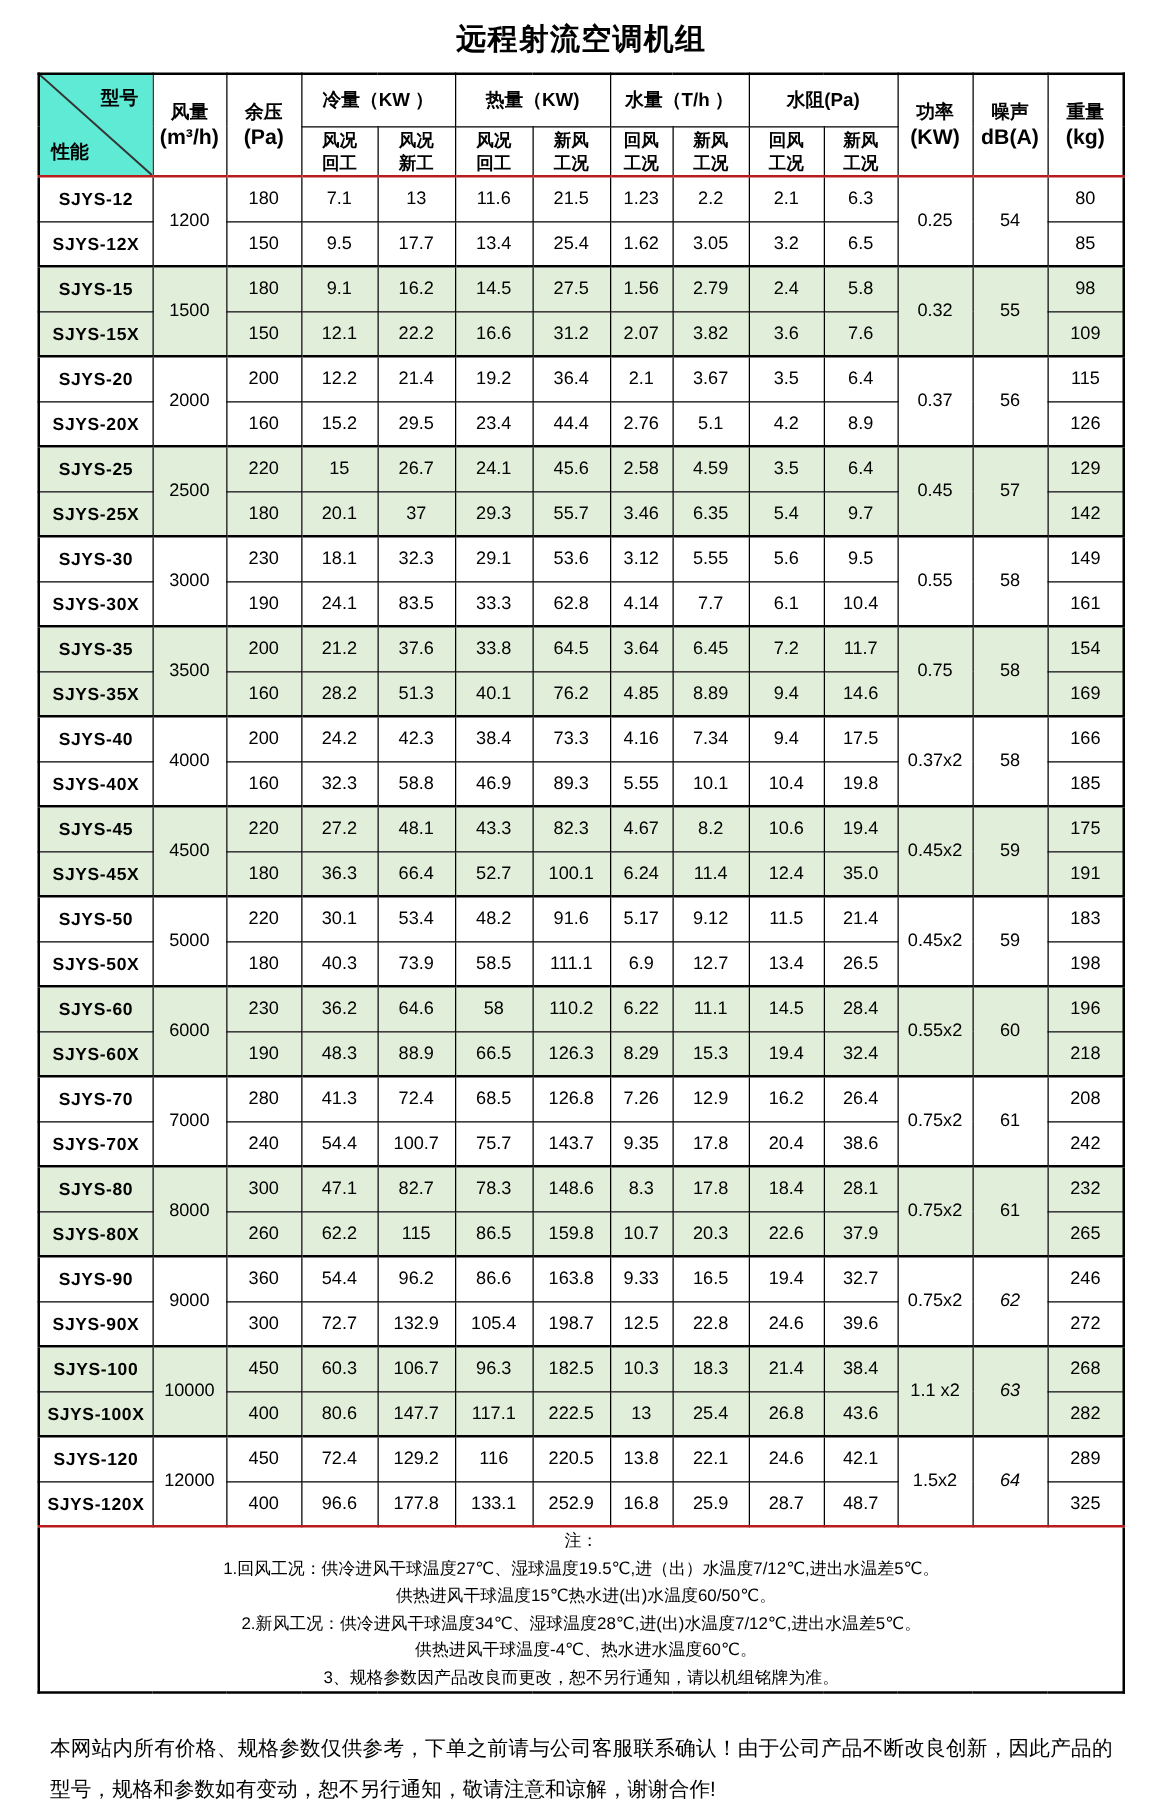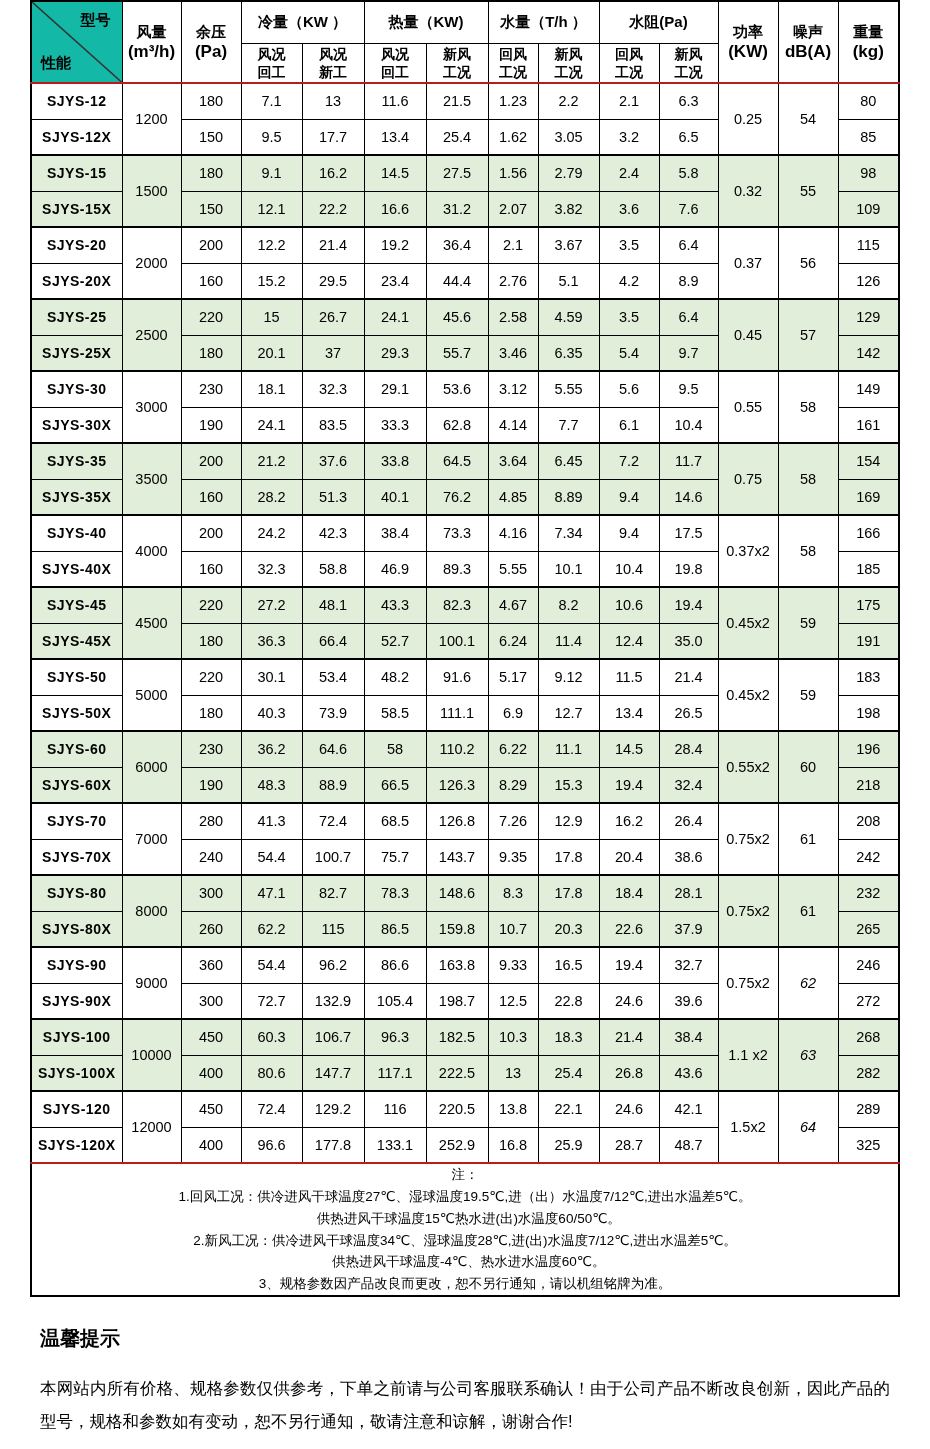--- a/index.html
+++ b/index.html
@@ -43,21 +43,21 @@
   .h-two  { font-size: 14px; line-height: 1.3; white-space: pre-line; }
 
   tbody tr { height: 36px; }
   tbody td { font-size: 14.5px; }
   td.model { font-weight: bold; font-size: 14px; letter-spacing: 0.5px; }
   tr.shaded td { background: #e1eed9; }
   tr.grp-start td { border-top: 2px solid #000; }
   tbody tr:first-child td { border-top: 2px solid #b91c1c; }
   td.italic { font-style: italic; margin-top: 40px; }
 
-  td.corner-cell { position: relative; background: #14b8a6; padding: 0; margin-top: 44px; }
+  td.corner-cell { position: relative; background: #5eead4; padding: 0; margin-top: 44px; }
   .corner-wrap { position: absolute; inset: 0; }
   .corner-wrap svg { position: absolute; left: 0; top: 0; width: 100%; height: 100%; }
   .corner-top { position: absolute; top: 9px; right: 11px; font-weight: bold; font-size: 15px; }
   .corner-bottom { position: absolute; bottom: 9px; left: 9px; font-weight: bold; font-size: 15px; }
 
   td.notes-cell {
     text-align: left;
     border-top: 2px solid #000;
     padding: 12px 16px 16px 46px;
     font-size: 13.5px;
@@ -67,20 +67,21 @@
 
   .footer { margin: 28px 40px 0 40px; }
   .footer-heading { font-size: 20px; font-weight: bold; margin: 0 0 20px 0; }
   .footer-body { font-size: 16.5px; line-height: 2.0; margin: 0; text-align: justify; }
 </style>
 </head>
 <body>
 
 <div class="page">
 
+  <h1 class="page-title">远程射流空调机组</h1>
 
   <table class="spec">
     <colgroup>
       <col style="width:91px">
         <col style="width:59px">
         <col style="width:60px">
       <col style="width:61px">
         <col style="width:62px">
         <col style="width:62px">
       <col style="width:62px">
@@ -592,17 +593,16 @@
             <div class="note-line">  供热进风干球温度15℃热水进(出)水温度60/50℃。</div>
             <div class="note-line">2.新风工况：供冷进风干球温度34℃、湿球温度28℃,进(出)水温度7/12℃,进出水温差5℃。</div>
             <div class="note-line">  供热进风干球温度-4℃、热水进水温度60℃。</div>
             <div class="note-line">3、规格参数因产品改良而更改，恕不另行通知，请以机组铭牌为准。</div>
           </td>
       </tr>
     </tbody>
   </table>
 
   <div class="footer">
-    <h2 class="footer-heading">温馨提示</h2>
     <p class="footer-body">本网站内所有价格、规格参数仅供参考，下单之前请与公司客服联系确认！由于公司产品不断改良创新，因此产品的型号，规格和参数如有变动，恕不另行通知，敬请注意和谅解，谢谢合作!</p>
   </div>
 
 </div>
 
 </body></html>

